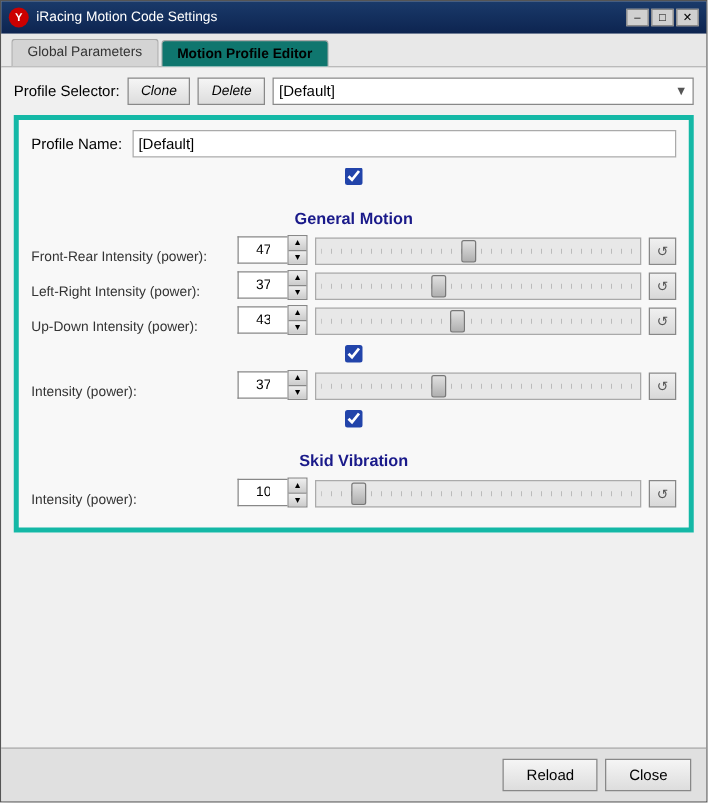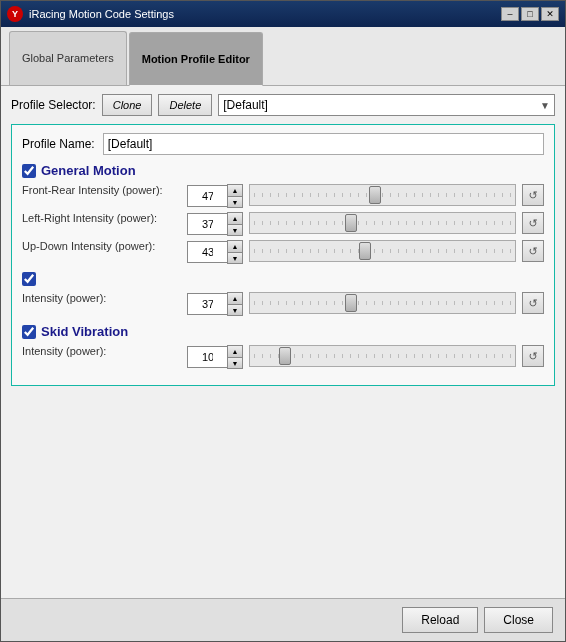--- a/index.html
+++ b/index.html
@@ -72,32 +72,32 @@
     }
 
     .tab-bar {
       background: #e8e8e8;
       border-bottom: 1px solid #aaa;
       display: flex;
       padding: 4px 8px 0 8px;
       flex-shrink: 0;
     }
     .tab {
-      padding: 20px 12px;
+      padding: 4px 12px;
       border: 1px solid #aaa;
       border-bottom: none;
       cursor: pointer;
       font-size: 11px;
       background: #d4d4d4;
       color: #333;
       margin-right: 2px;
       border-radius: 3px 3px 0 0;
     }
     .tab.active {
-      background: #a3a3a3;
+      background: #0f766e;
       font-weight: bold;
       color: #000;
       border-bottom: 1px solid #f0f0f0;
       position: relative;
       top: 1px;
     }
 
     .content {
       flex: 1;
       background: #f0f0f0;
@@ -136,21 +136,21 @@
       justify-content: space-between;
       cursor: pointer;
     }
     .dropdown-arrow {
       font-size: 10px;
       color: #555;
     }
 
     .panel {
       background: #f8f8f8;
-      border: 1px solid #14b8a6;
+      border: 4px solid #14b8a6;
       padding: 8px 10px;
       margin-bottom: 20px;
     }
 
     .profile-name-row {
       display: flex;
       align-items: center;
       gap: 8px;
       margin-bottom: 8px;
     }
@@ -166,37 +166,38 @@
       padding: 0 4px;
       font-size: 12px;
     }
 
     .section {
       margin-bottom: 8px;
     }
     .section-header {
       display: flex;
       align-items: center;
-      gap: 5px;
+      gap: 19px;
       margin-bottom: 6px;
+      flex-direction: column;
     }
     .section-checkbox {
       width: 14px;
       height: 14px;
       accent-color: #2244aa;
     }
     .section-title {
       font-size: 13px;
       font-weight: bold;
       color: #1a1a8a;
     }
 
     .control-row {
       display: flex;
-      align-items: flex-start;
+      align-items: flex-end;
       margin-bottom: 4px;
       padding-left: 0;
     }
     .control-label {
       width: 165px;
       font-size: 11px;
       color: #333;
       flex-shrink: 0;
     }
     .spinner-container {

